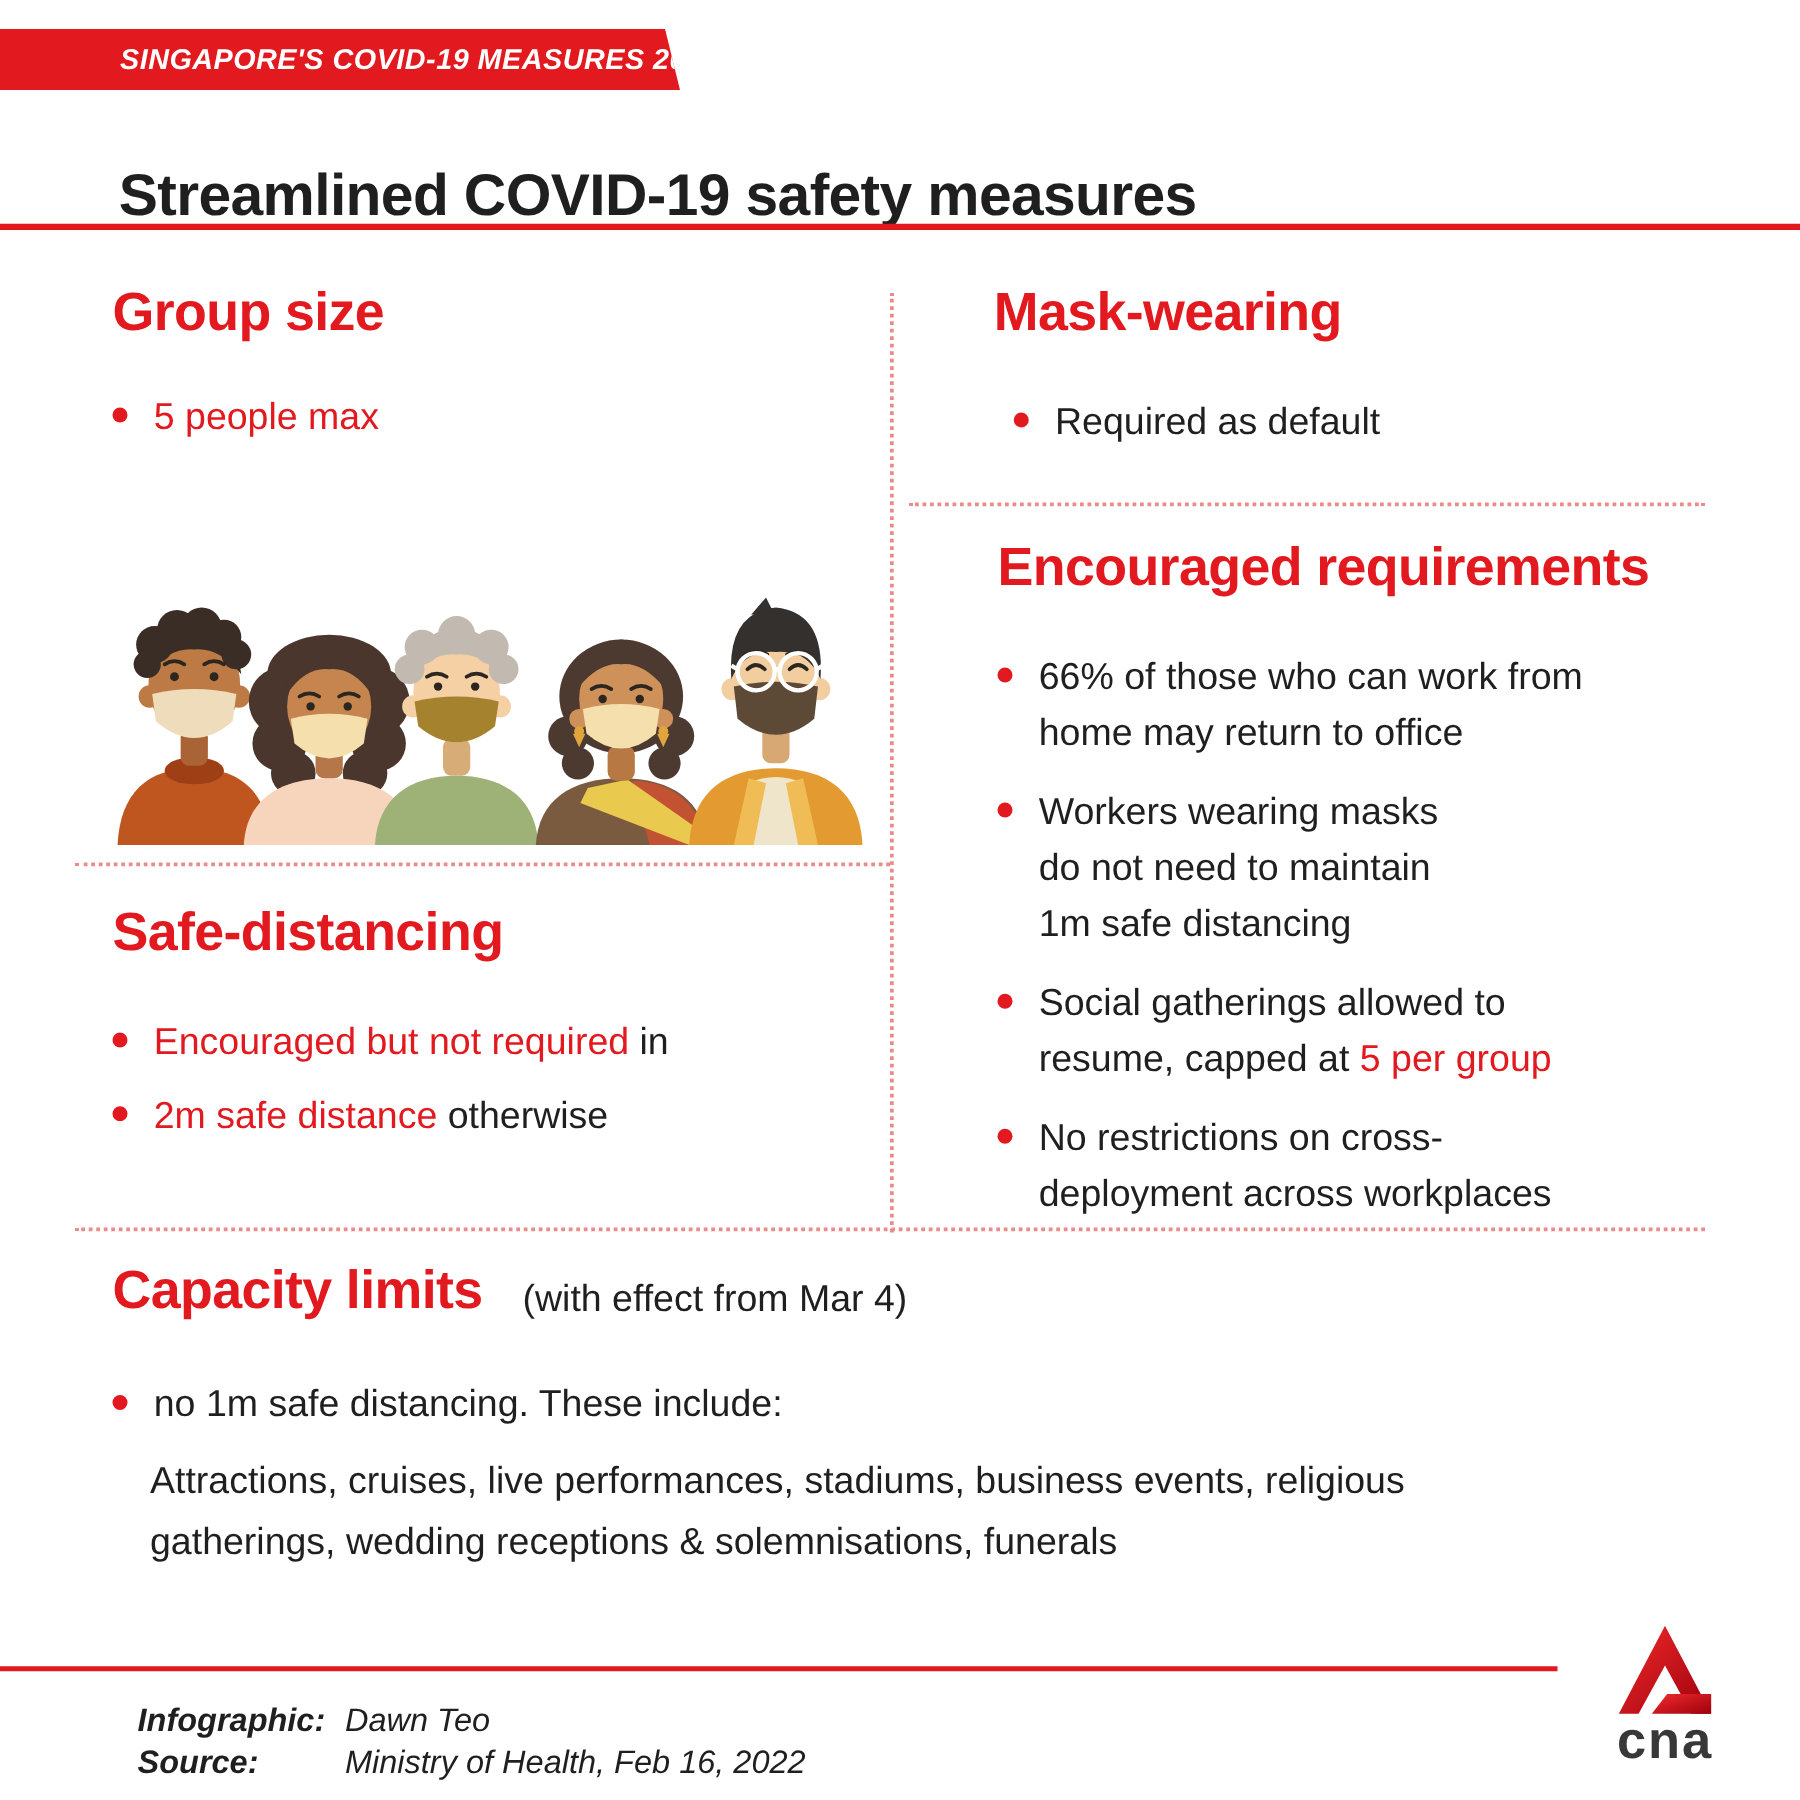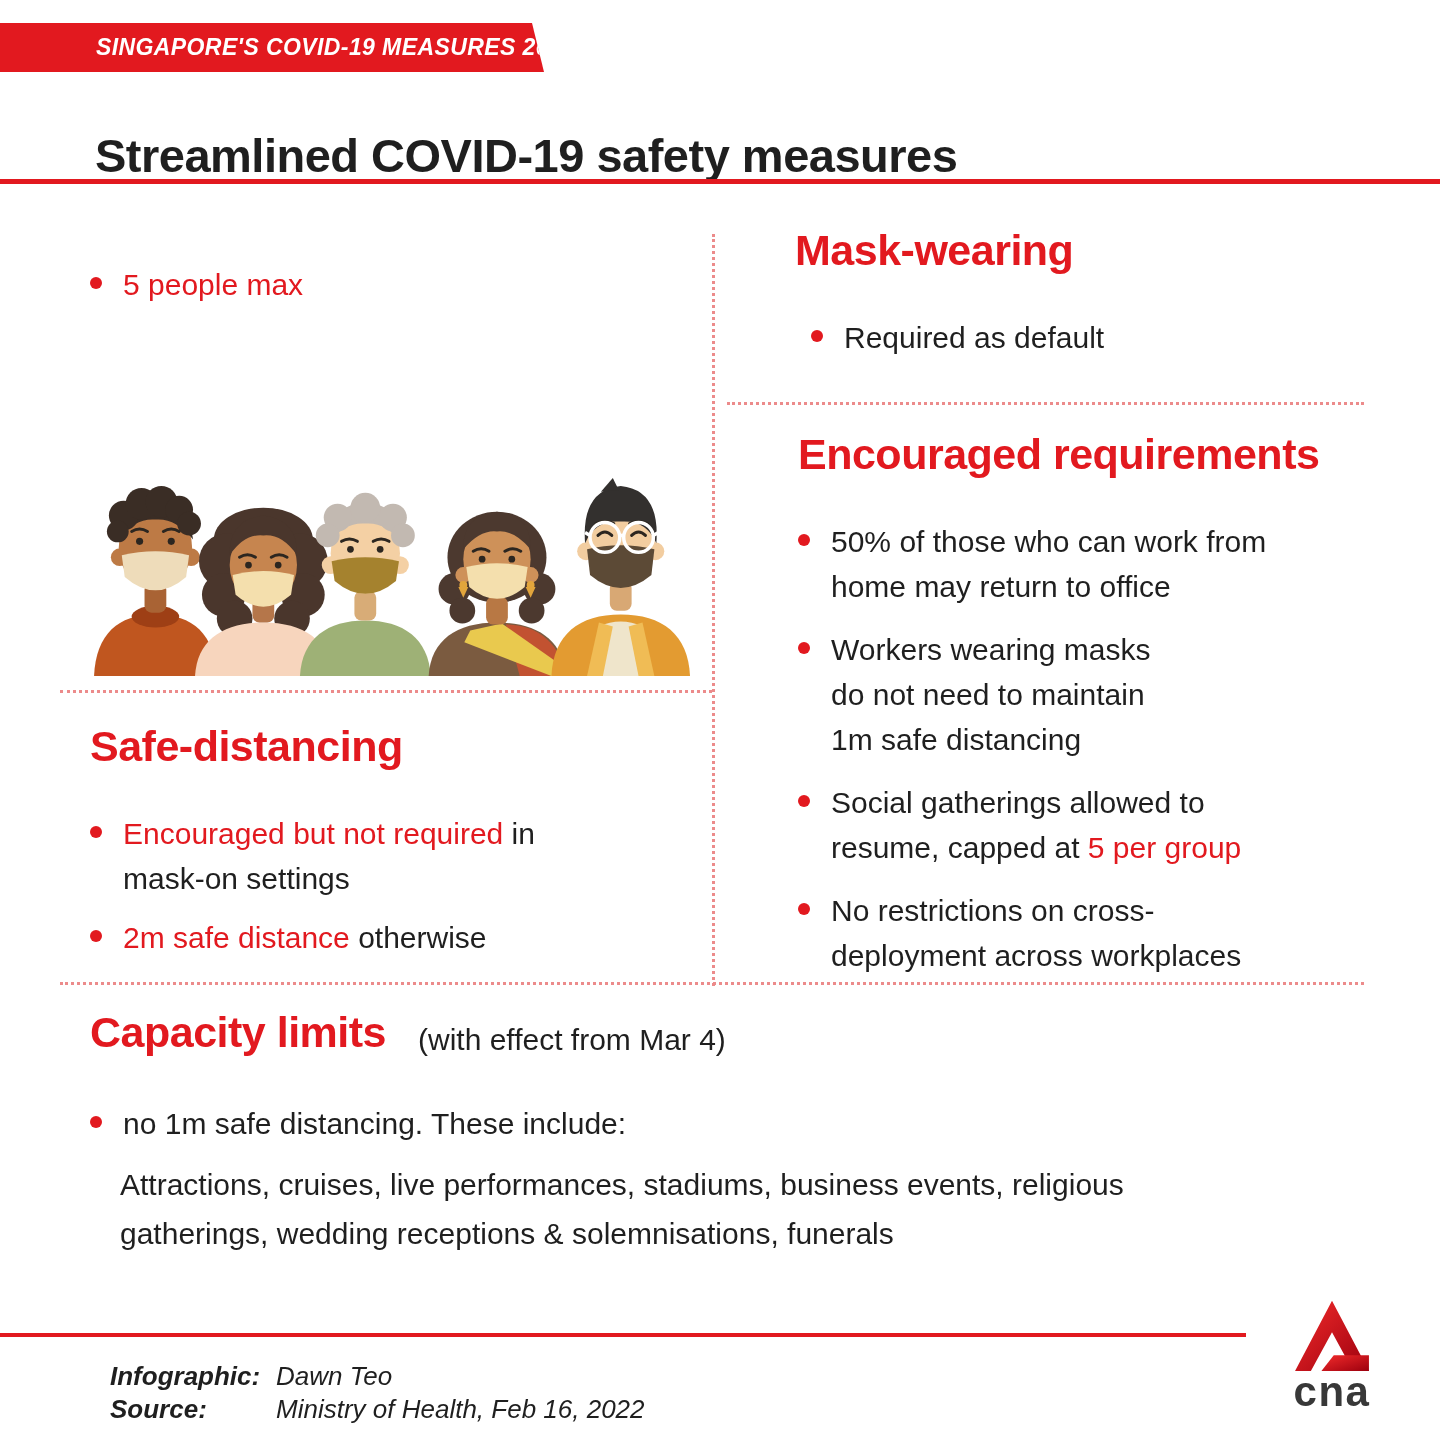--- a/index.html
+++ b/index.html
@@ -87,20 +87,21 @@
 
 <h1 class="page-title">Streamlined COVID-19 safety measures</h1>
 <div class="rule-top"></div>
 
 <div class="vdiv"></div>
 <div class="hdiv hdiv-mask"></div>
 <div class="hdiv hdiv-people"></div>
 <div class="hdiv hdiv-capacity"></div>
 
 <div class="sec" id="sec-group">
+  <h2>Group size</h2>
   <ul class="blist">
     <li>
       <span class="dot"></span>
       <span class="line"><span class="r">5 people max</span></span>
     </li>
   </ul>
 </div>
 
 <div class="sec" id="sec-mask">
   <h2>Mask-wearing</h2>
@@ -110,21 +111,21 @@
       <span class="line"><span class="k">Required as default</span></span>
     </li>
   </ul>
 </div>
 
 <div class="sec" id="sec-workplace">
   <h2>Encouraged requirements</h2>
   <ul class="blist">
     <li>
       <span class="dot"></span>
-      <span class="line"><span class="k">50% of those who can work from</span></span>
+      <span class="line"><span class="k">66% of those who can work from</span></span>
       <span class="line"><span class="k">home may return to office</span></span>
     </li>
     <li>
       <span class="dot"></span>
       <span class="line"><span class="k">Workers wearing masks</span></span>
       <span class="line"><span class="k">do not need to maintain</span></span>
       <span class="line"><span class="k">1m safe distancing</span></span>
     </li>
     <li>
       <span class="dot"></span>
@@ -249,21 +250,20 @@
   </g>
 </svg>
 </div>
 
 <div class="sec" id="sec-safe">
   <h2>Safe-distancing</h2>
   <ul class="blist">
     <li>
       <span class="dot"></span>
       <span class="line"><span class="r">Encouraged but not required</span><span class="k"> in</span></span>
-      <span class="line"><span class="k">mask-on settings</span></span>
     </li>
     <li>
       <span class="dot"></span>
       <span class="line"><span class="r">2m safe distance</span><span class="k"> otherwise</span></span>
     </li>
   </ul>
 </div>
 
 <div class="sec" id="sec-capacity">
   <div class="head-row">

